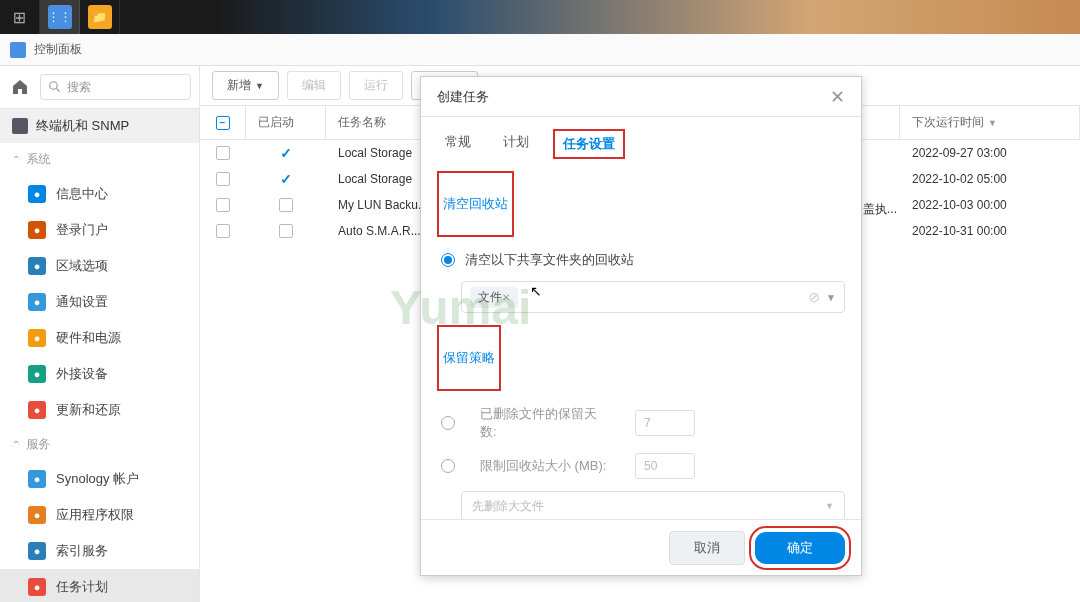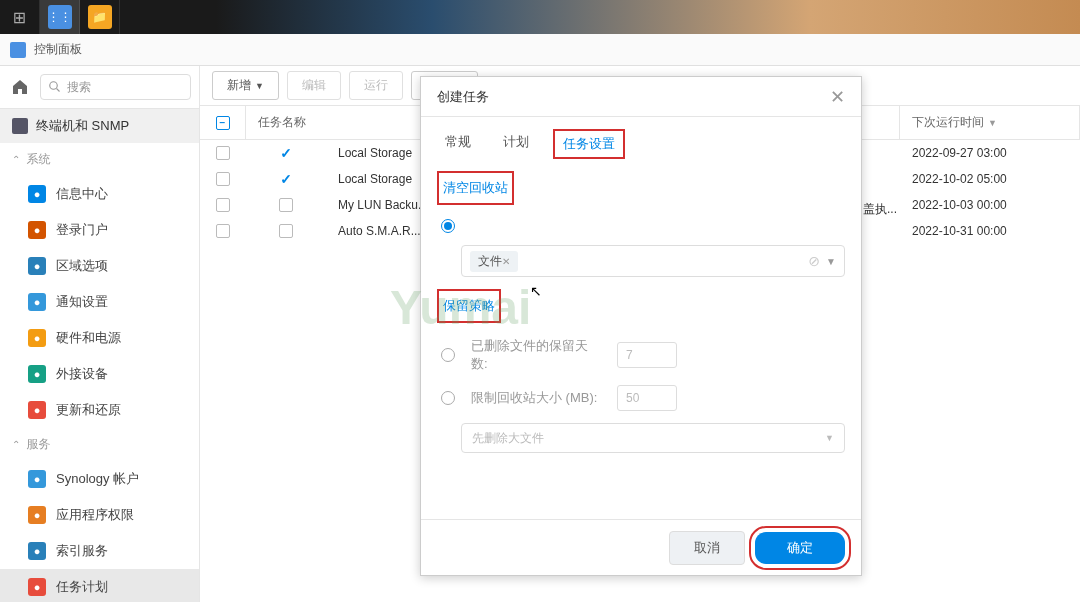--- a/index.html
+++ b/index.html
@@ -50,33 +50,33 @@
     .checkbox { width: 14px; height: 14px; border: 1px solid #bbb; border-radius: 2px; background: white; }
     .check-mark { color: #0086E5; font-size: 14px; font-weight: bold; }
     .minus-box { width: 14px; height: 14px; border: 1px solid #0086E5; border-radius: 2px; background: white; display: flex; align-items: center; justify-content: center; color: #0086E5; font-size: 10px; font-weight: bold; }
 
     
     .modal { position: absolute; top: 76px; left: 420px; width: 442px; height: 500px; background: #fff; border: 1px solid #ccc; box-shadow: 0 2px 10px rgba(0,0,0,0.2); display: flex; flex-direction: column; }
     .modal-header { height: 40px; display: flex; align-items: center; justify-content: space-between; padding: 0 16px; border-bottom: 1px solid #e5e5e5; font-size: 13px; color: #333; }
     .close-btn { color: #999; font-size: 18px; cursor: pointer; }
     .modal-tabs { display: flex; padding: 12px 16px 0; gap: 16px; font-size: 13px; }
     .tab { padding: 4px 8px; color: #555; cursor: pointer; }
-    .tab.active { color: #0086E5; font-weight: 400; }
+    .tab.active { color: #0086E5; font-weight: 700; }
     .tab.highlighted { border: 2px solid #d32f2f; }
     .modal-body { flex: 1; padding: 12px 16px; font-size: 13px; overflow-y: auto; }
-    .section-title { color: #0086E5; padding: 6px 4px; margin-bottom: 8px; }
+    .section-title { color: #0086E5; padding: 22px 4px; margin-bottom: 8px; }
     .section-title.highlighted { border: 2px solid #d32f2f; display: inline-block; }
     .radio-row { display: flex; align-items: center; gap: 10px; padding: 6px 4px; color: #444; }
     .radio { width: 14px; height: 14px; border-radius: 50%; border: 1px solid #aaa; position: relative; flex-shrink: 0; }
     .radio.checked { border-color: #0086E5; }
     .radio.checked::after { content: ''; position: absolute; top: 2px; left: 2px; width: 8px; height: 8px; background: #0086E5; border-radius: 50%; }
     .tag-select { margin: 6px 0 6px 24px; height: 32px; border: 1px solid #ddd; border-radius: 4px; display: flex; align-items: center; padding: 0 8px; justify-content: space-between; }
     .tag { background: #eef2f5; padding: 2px 8px; border-radius: 3px; font-size: 12px; display: flex; align-items: center; gap: 0; color: #555; }
     .tag-x { color: #999; font-size: 10px; }
-    .input-row { display: flex; align-items: center; gap: 16px; padding: 6px 4px; color: #999; }
+    .input-row { display: flex; align-items: center; gap: 25px; padding: 6px 4px; color: #999; }
     .input-field { width: 60px; height: 26px; border: 1px solid #ddd; border-radius: 3px; padding: 0 8px; font-size: 12px; color: #bbb; display: flex; align-items: center; }
     .input-label { width: 130px; }
     .dropdown-row { margin: 6px 0 6px 24px; height: 30px; border: 1px solid #ddd; border-radius: 4px; display: flex; align-items: center; padding: 0 10px; justify-content: space-between; color: #bbb; font-size: 12px; }
     .modal-footer { height: 56px; display: flex; align-items: center; justify-content: flex-end; padding: 0 16px; gap: 10px; border-top: 1px solid #e5e5e5; }
     .btn-cancel { padding: 7px 24px; background: #eef1f4; border: 1px solid #ddd; border-radius: 4px; font-size: 13px; color: #555; cursor: pointer; }
     .btn-confirm { padding: 7px 32px; background: #0086E5; border: none; border-radius: 11px; font-size: 13px; color: #fff; cursor: pointer; }
     .btn-confirm.highlighted { outline: 2px solid #d32f2f; outline-offset: 4px; }
 
     .watermark { position: absolute; top: 280px; left: 390px; font-size: 48px; color: rgba(100,160,100,0.25); font-weight: bold; pointer-events: none; z-index: 5; }
     .cursor { position: absolute; top: 283px; left: 530px; font-size: 14px; pointer-events: none; z-index: 20; }
@@ -192,20 +192,21 @@
       <div class="toolbar-btn">
           <span>动作</span> 
           <span style="font-size:9px">▼</span>
         </div>
     </div>
     <div class="table">
       <div class="table-header">
         <div class="col-check">
             <div class="minus-box">−</div>
           </div>
+        <div class="col-enabled">已启动</div>
         <div class="col-name">任务名称</div>
         <div class="col-spacer"></div>
         <div class="col-next">
             <span>下次运行时间</span> 
             <span style="font-size:9px;color:#999">▼</span>
           </div>
       </div>
       <div id="table-rows">
           <div class="table-row">
     <div class="col-check">
@@ -268,20 +269,21 @@
   </div>
   <div class="modal-tabs">
     <div class="tab">常规</div>
     <div class="tab">计划</div>
     <div class="tab active highlighted">任务设置</div>
   </div>
   <div class="modal-body">
     <div><span class="section-title highlighted">清空回收站</span></div>
     <div class="radio-row">
       <div class="radio checked"></div>
+      <span>清空以下共享文件夹的回收站</span>
     </div>
     <div class="tag-select">
       <div class="tag">
           <span>文件</span> 
           <span class="tag-x">✕</span>
         </div>
       <div style="display:flex;gap:6px;align-items:center;">
         <span style="color:#ccc;font-size:14px">⊘</span>
         <span style="color:#999;font-size:10px">▼</span>
       </div>

